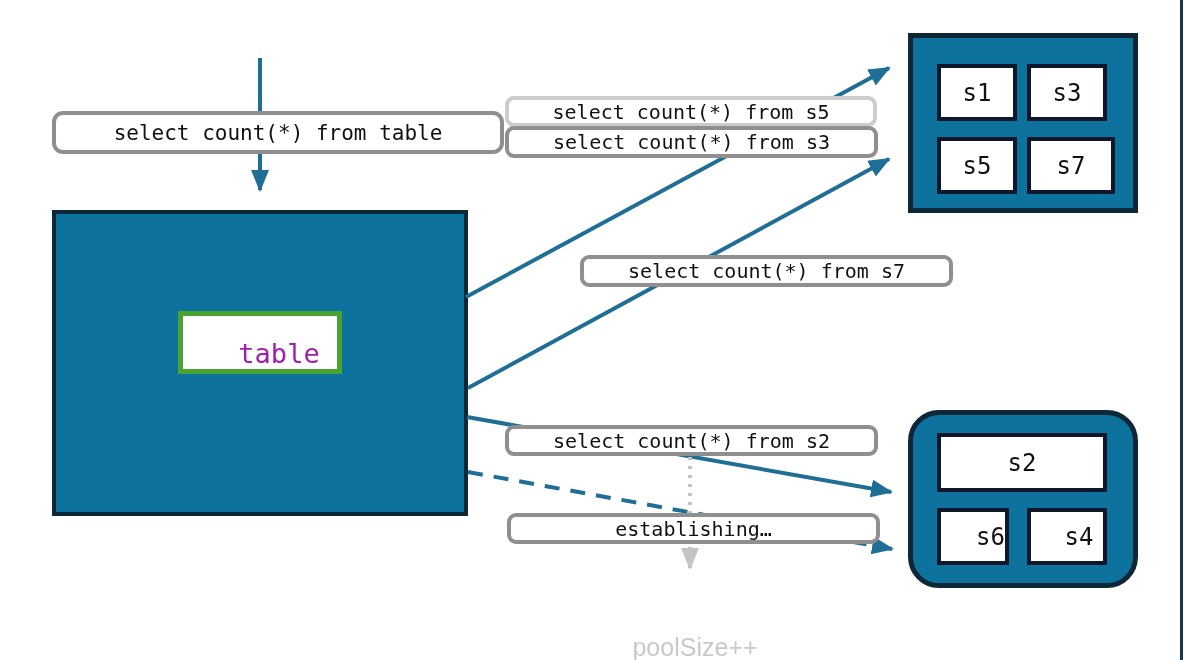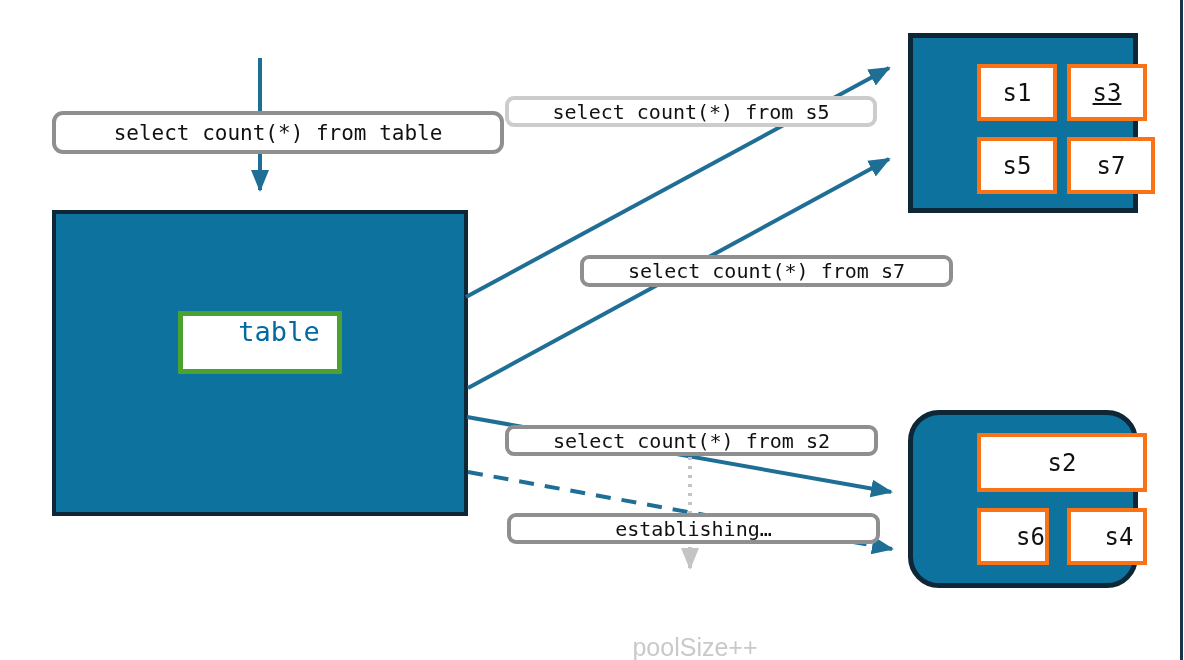--- a/index.html
+++ b/index.html
@@ -3,24 +3,24 @@
 <meta charset="utf-8">
 <style>
   html,body{margin:0;padding:0;background:#fff;}
   .canvas{position:relative;width:1184px;height:660px;background:#ffffff;overflow:hidden;
           font-family:"DejaVu Sans Mono", monospace;}
   .abs{position:absolute;box-sizing:border-box;}
   
   .nodebox{background:#0e729e;border:4px solid #0d2737;}
   .nodebox.thick{border-width:5px;}
   
-  .shard{background:#ffffff;border:4px solid #f97316;display:flex;align-items:center;justify-content:center;
-         font-size:24px;color:#111;margin-left:40px;}
-  .tablecell{background:#ffffff;border:5px solid #4aa32f;display:flex;align-items:flex-start;justify-content:center;
-         font-size:27px;color:#0369a1;padding-left:38px;}
+  .shard{background:#ffffff;border:4px solid #0f172a;display:flex;align-items:center;justify-content:center;
+         font-size:24px;color:#111;}
+  .tablecell{background:#ffffff;border:5px solid #4aa32f;display:flex;align-items:flex-end;justify-content:center;
+         font-size:27px;color:#a21caf;padding-left:38px;}
   
   .qlabel{background:#ffffff;border:4px solid #8f8f8f;border-radius:9px;display:flex;align-items:center;
           justify-content:center;font-size:20px;color:#111;z-index:4;}
   .qlabel.big{font-size:21px;border-radius:11px;}
   .qlabel.light{border-color:#cccccc;z-index:3;text-align:right;}
   .svg-layer{position:absolute;left:0;top:0;z-index:2;}
   .pool{color:#c9c9c9;font-family:"Liberation Sans", sans-serif;font-size:25px;text-align:center;z-index:3;}
   .edge-line{background:#17364a;z-index:5;}
 </style>
 </head>
@@ -50,21 +50,21 @@
   <div class="abs nodebox" style="left:52px;top:210px;width:416px;height:306px;z-index:1;">
     <div class="abs tablecell" style="left:122px;top:97px;width:164px;height:63px;">
       <span>table</span>
     </div>
   </div>
 
   <div class="abs nodebox thick" style="left:908px;top:33px;width:230px;height:180px;z-index:1;">
     <div class="abs shard" style="left:24px;top:26px;width:80px;height:57px;">
       <span>s1</span>
     </div>
-    <div class="abs shard" style="left:114px;top:26px;width:80px;height:57px;text-decoration:underline;">
+    <div class="abs shard" style="left:114px;top:26px;width:80px;height:57px;">
       <span>s3</span>
     </div>
     <div class="abs shard" style="left:24px;top:99px;width:80px;height:57px;">
       <span>s5</span>
     </div>
     <div class="abs shard" style="left:114px;top:99px;width:88px;height:57px;">
       <span>s7</span>
     </div>
   </div>
 
@@ -81,20 +81,23 @@
   </div>
 
   <div class="abs qlabel big" style="left:52px;top:111px;width:452px;height:43px;">
     <span>select count(*) from table</span>
   </div>
 
   <div class="abs qlabel light" style="left:505px;top:96px;width:372px;height:31px;">
     <span>select count(*) from s5</span>
   </div>
 
+  <div class="abs qlabel" style="left:505px;top:126px;width:373px;height:32px;">
+    <span>select count(*) from s3</span>
+  </div>
 
   <div class="abs qlabel" style="left:580px;top:255px;width:373px;height:32px;">
     <span>select count(*) from s7</span>
   </div>
 
   <div class="abs qlabel" style="left:505px;top:425px;width:373px;height:31px;">
     <span>select count(*) from s2</span>
   </div>
 
   <div class="abs qlabel" style="left:507px;top:513px;width:373px;height:31px;">

